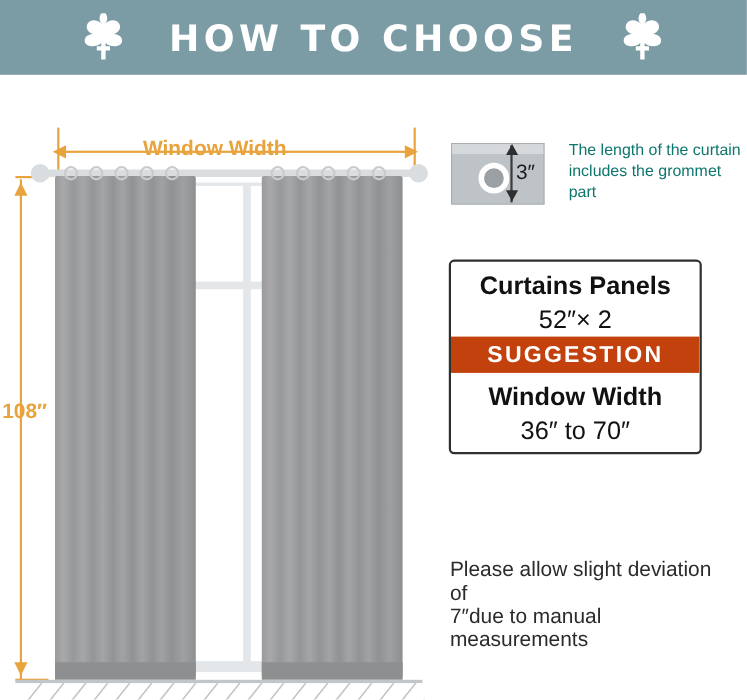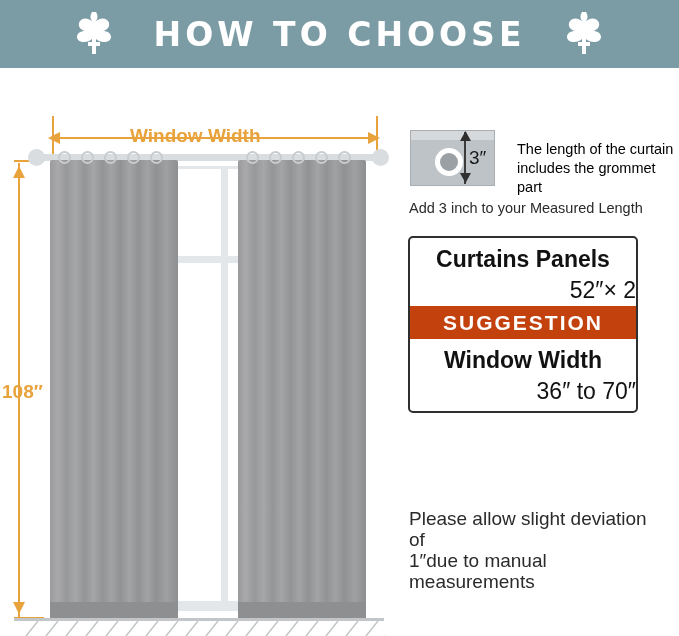--- a/index.html
+++ b/index.html
@@ -244,25 +244,25 @@
     position: absolute;
     left: 64px;
     top: 79px;
     font-size: 19px;
     color: #1a1a1a;
     font-family: "Liberation Sans", sans-serif;
   }
   .note-right {
     position: absolute;
     left: 112px;
-    top: 72px;
+    top: 60px;
     width: 160px;
     font-size: 14.5px;
     line-height: 19px;
-    color: #000000;
+    color: #0f766e;
   }
   .note-add {
     position: absolute;
     left: 4px;
     top: 132px;
     font-size: 14.5px;
     color: #2b2b2b;
   }
 
   
@@ -284,21 +284,20 @@
   .spec-title {
     font-size: 23px;
     font-weight: bold;
     color: #111111;
     padding-top: 8px;
   }
   .spec-value {
     font-size: 23px;
     color: #111111;
     padding-top: 2px;
-    text-align: right;
   }
   .spec-sub {
     font-size: 14px;
     color: #222222;
     padding-bottom: 8px;
   }
   .spec-band {
     background: #c2410c;
     color: #ffffff;
     font-size: 21px;
@@ -356,21 +355,21 @@
 
     <div class="height-arrow-line"></div>
     <div class="tick" style="left:14px;top:92px;width:30px;height:2px;"></div>
     <div class="tick" style="left:14px;top:549px;width:30px;height:2px;"></div>
     <svg style="position:absolute;left:11px;top:96px;" width="16" height="18">
       <path d="M8 2 L2 14 L14 14 Z" fill="#e8a33d"></path>
     </svg>
     <svg style="position:absolute;left:11px;top:530px;" width="16" height="18">
       <path d="M8 16 L2 4 L14 4 Z" fill="#e8a33d"></path>
     </svg>
-    <div class="ann-label" style="left:2px;top:313px;">108″</div>
+    <div class="ann-label" style="left:2px;top:296px;">108″</div>
 
     <div class="rod"></div>
     <div class="rod-finial left"></div>
     <div class="rod-finial right"></div>
 
     <div class="panel left"></div>
     <div class="panel-bottom left"></div>
     <div class="grommet" style="left:58px;"></div>
     <div class="grommet" style="left:81px;"></div>
     <div class="grommet" style="left:104px;"></div>
@@ -422,28 +421,27 @@
     <div class="grommet-dim-line"></div>
     <svg style="position:absolute;left:54px;top:62px;" width="13" height="12">
       <path d="M6.5 1 L1 11 L12 11 Z" fill="#2f2f2f"></path>
     </svg>
     <svg style="position:absolute;left:54px;top:104px;" width="13" height="12">
       <path d="M6.5 11 L1 1 L12 1 Z" fill="#2f2f2f"></path>
     </svg>
     <div class="grommet-dim-label">3″</div>
 
     <div class="note-right">The length of the curtain includes the grommet part</div>
-    <div class="note-add">Add 3 inch to your Measured Length</div>
 
     <div class="spec-box">
       <div class="spec-row spec-title">Curtains Panels</div>
       <div class="spec-row spec-value">52″× 2</div>
       <div class="spec-band">SUGGESTION</div>
       <div class="spec-row spec-title">Window Width</div>
       <div class="spec-row spec-value" style="padding-bottom:6px;">36″ to 70″</div>
     </div>
 
     <div class="spec-footnote">
       <div>Please allow slight deviation of</div>
-      <div>1″due to manual measurements</div>
+      <div>7″due to manual measurements</div>
     </div>
   </div>
 </div>
 
 </body></html>

